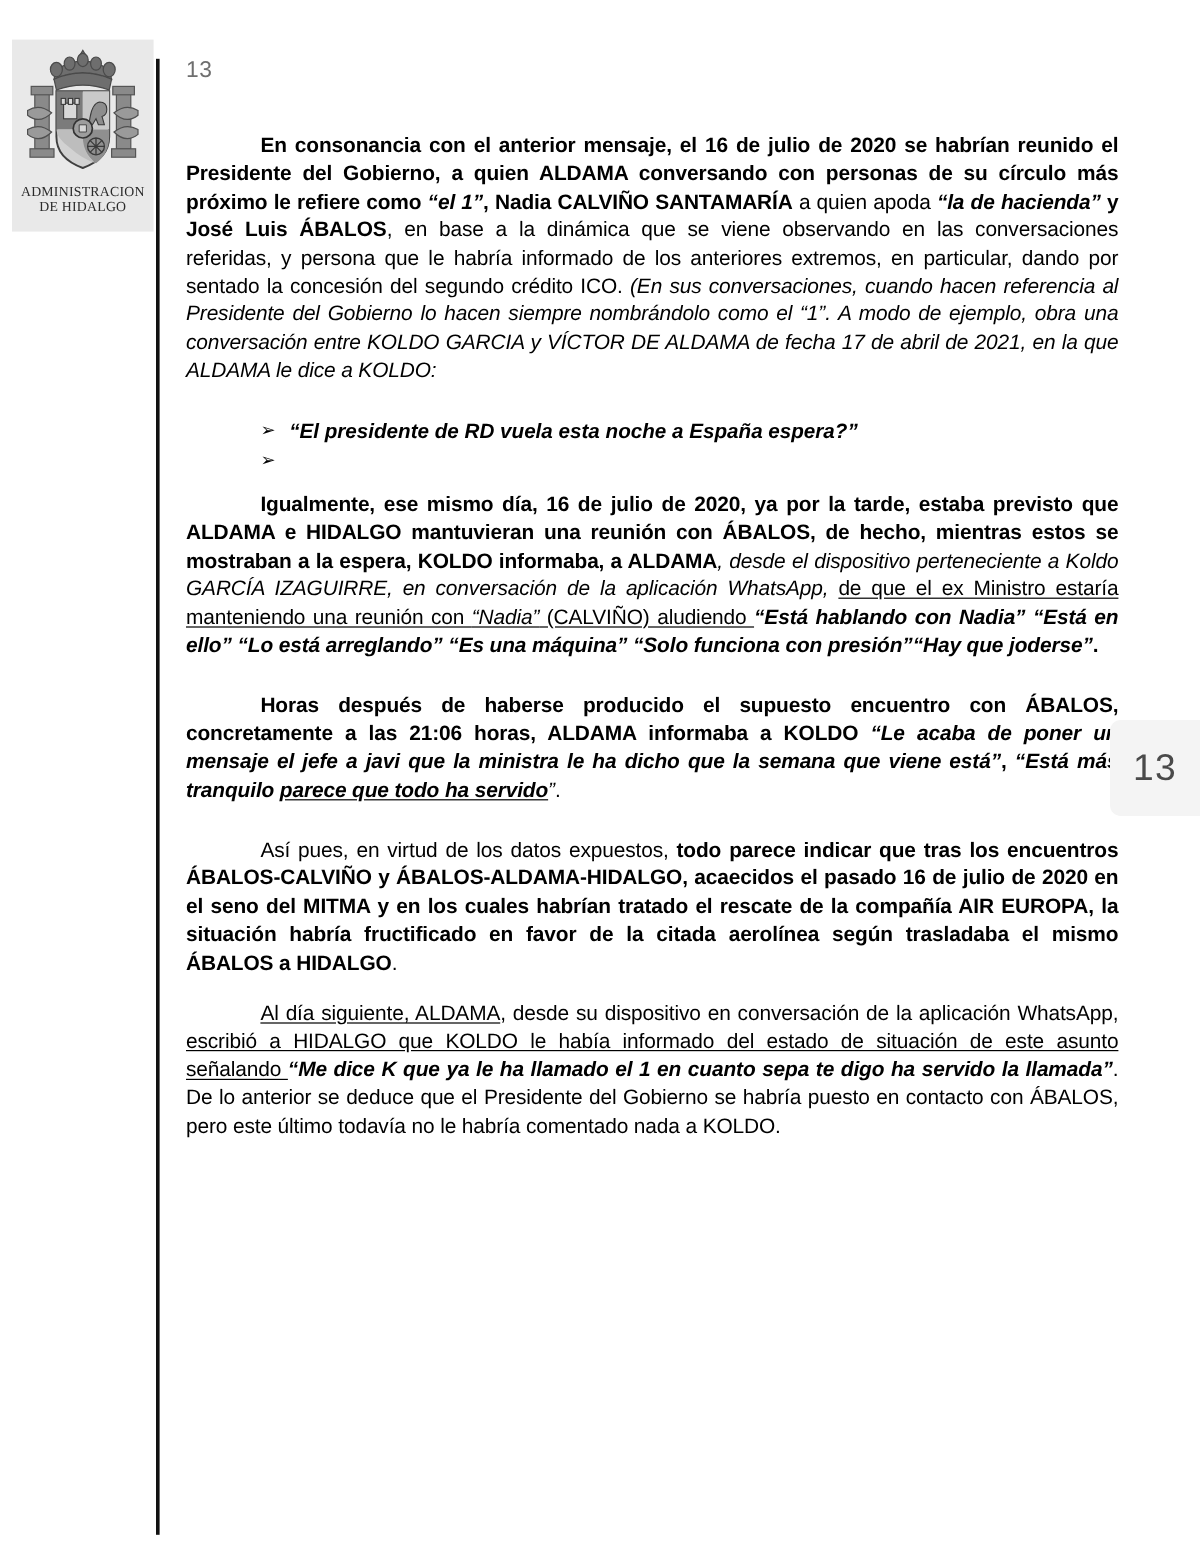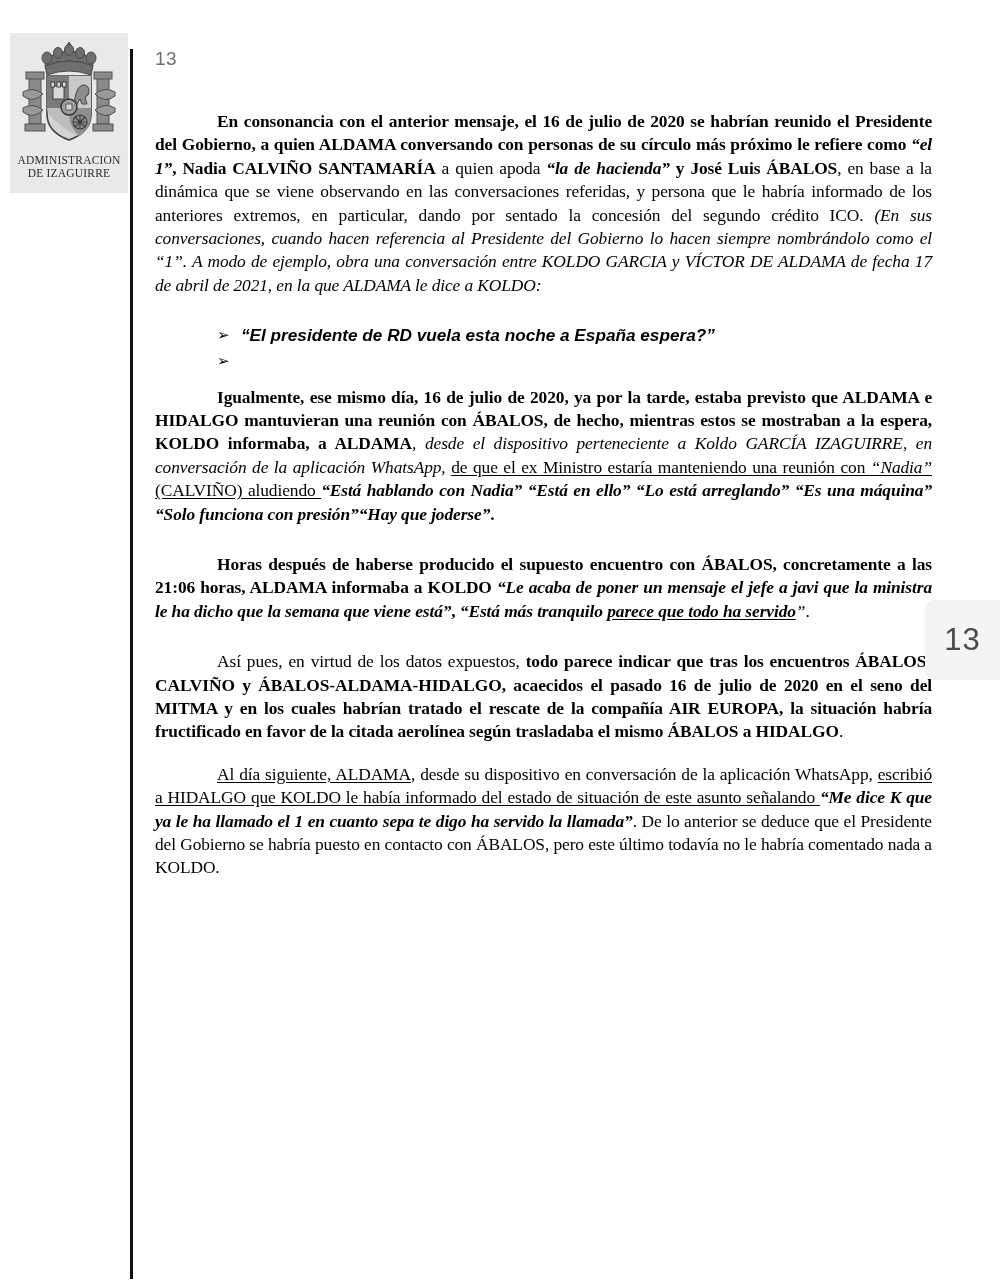--- a/index.html
+++ b/index.html
@@ -74,21 +74,20 @@
     width: 777px;
   }
   p.para {
     margin: 0 0 0 0;
     text-align: justify;
     font-size: 17.4px;
     line-height: 1.345;
     text-indent: 62px;
     letter-spacing: -0.1px;
     font-weight: 400;
-    font-family: Liberation Serif, serif;
   }
   .gap-sm { height: 19px; }
   .gap-md { height: 27px; }
   .gap-lg { height: 36px; }
 
   b, .b { font-weight: 700; }
   i, .i { font-style: italic; }
   .u  { text-decoration: underline; text-underline-offset: 2px; }
 
   
@@ -195,21 +194,21 @@
           <circle cx="63" cy="86" r="7"></circle>
           <path d="M56 86 h14 M63 79 v14 M58 81 l10 10 M68 81 l-10 10"></path>
         </g>
 
         <circle cx="52" cy="71" r="8" fill="#9d9d9d" stroke="#333" stroke-width="1.4"></circle>
         <path d="M49 68 h6 v6 h-6 z" fill="#d6d6d6" stroke="#444" stroke-width="0.8"></path>
       </svg>
     </span>
     <div class="emblem-caption">
       <div>ADMINISTRACION</div>
-      <div>DE IZAGUIRRE</div>
+      <div>DE HIDALGO</div>
     </div>
   </div>
 
   <div id="vrule"></div>
 </div>
 
 <div id="folio">13</div>
 
 <div id="doc">
 

